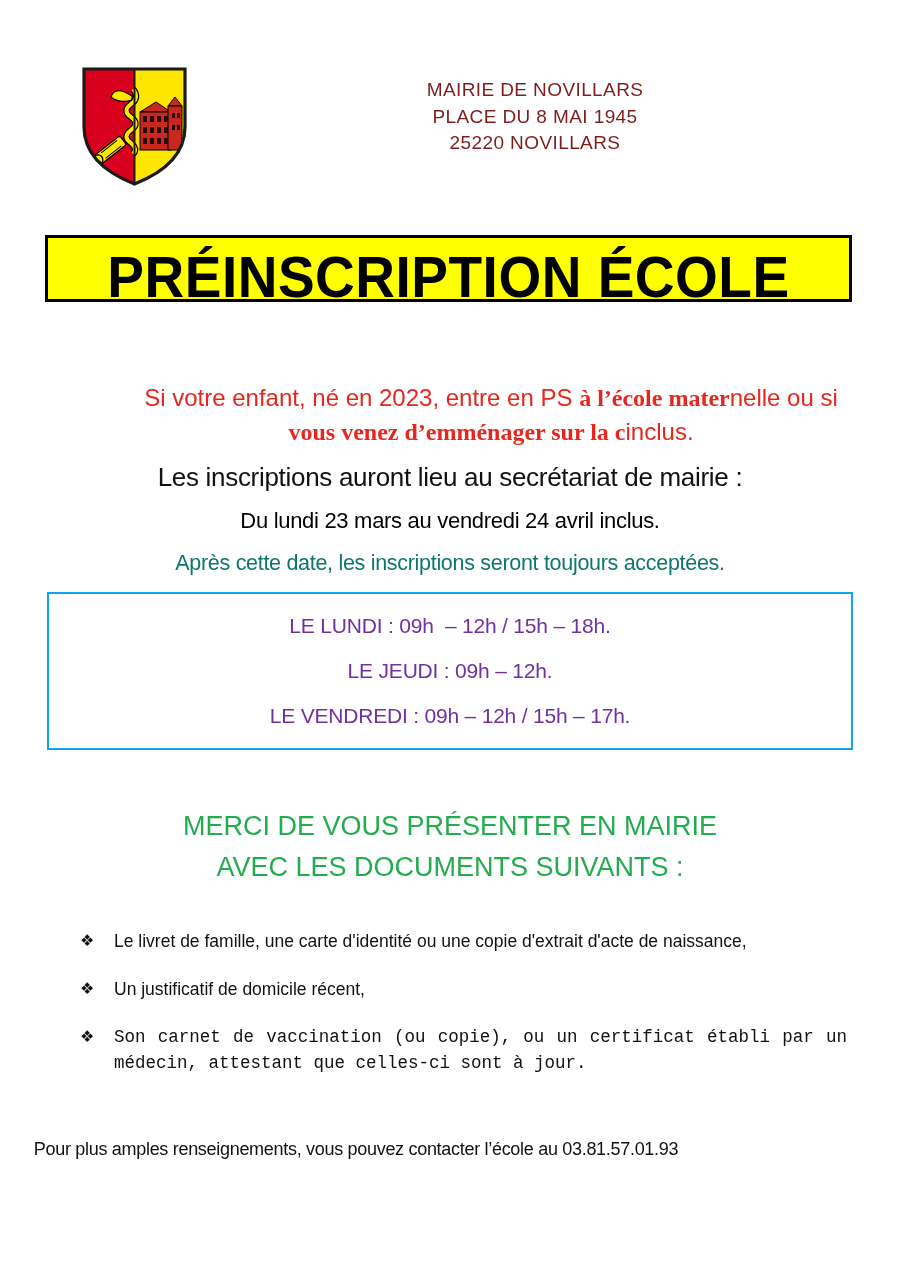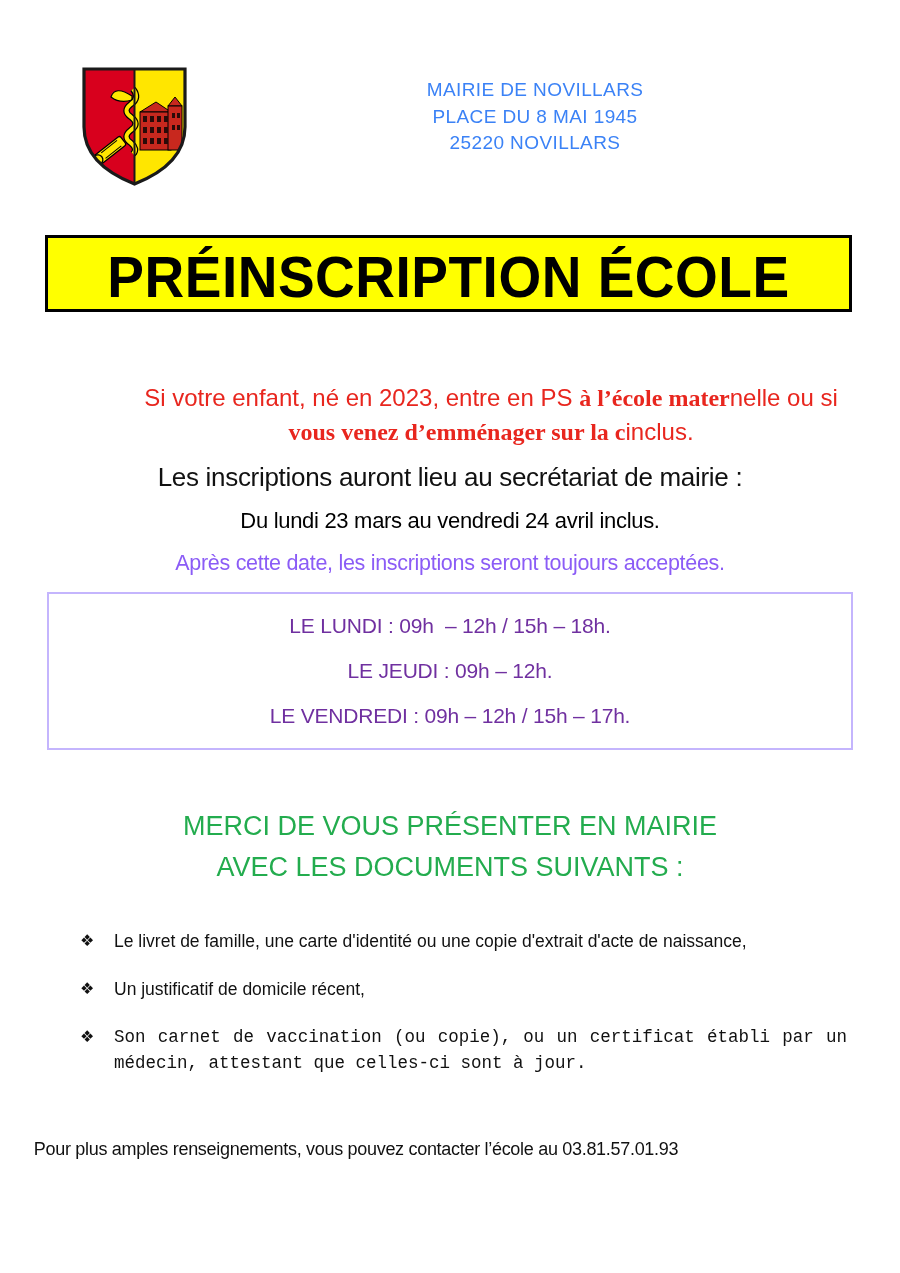--- a/index.html
+++ b/index.html
@@ -2,45 +2,45 @@
 <html><head>
 <meta charset="utf-8">
 <style>
   html,body{margin:0;padding:0;background:#ffffff;}
   body{width:900px;height:1273px;font-family:"Liberation Sans",sans-serif;color:#000;}
   .page{position:relative;width:900px;height:1273px;overflow:hidden;background:#fff;}
 
   
   .crest{position:absolute;left:78px;top:63px;width:113px;height:127px;}
   .address{position:absolute;left:335px;top:77px;width:400px;text-align:center;
-           font-size:19px;line-height:26.5px;letter-spacing:0.4px;color:#3b82f6;}
+           font-size:19px;line-height:26.5px;letter-spacing:0.4px;color:#7f1d1d;}
 
   
-  .banner{position:absolute;left:45px;top:235px;width:807px;height:77px;background:#FFFF00;
+  .banner{position:absolute;left:45px;top:235px;width:807px;height:67px;background:#FFFF00;
           border:3px solid #000;box-sizing:border-box;text-align:center;overflow:hidden;}
   .banner-title{display:inline-block;font-size:55px;font-weight:bold;line-height:79px;
                 letter-spacing:0.5px;color:#000;transform:scaleY(1.06);transform-origin:center;}
 
   
   .intro{position:absolute;left:0;top:381px;width:900px;text-align:center;
          font-size:24px;line-height:33px;color:#E8261E;padding-left:41px;}
   .serif-bold{font-family:"Liberation Serif",serif;font-weight:bold;}
 
   
   .location{position:absolute;left:0;top:462px;width:900px;text-align:center;
             font-size:26px;letter-spacing:-0.3px;color:#111;}
   .u{}
   .period{position:absolute;left:0;top:508px;width:900px;text-align:center;
           font-size:22px;letter-spacing:-0.3px;color:#000000;}
   .note{position:absolute;left:0;top:551px;width:900px;text-align:center;
-        font-size:21.5px;letter-spacing:-0.3px;color:#8b5cf6;}
+        font-size:21.5px;letter-spacing:-0.3px;color:#0f766e;}
 
   
   .schedule{position:absolute;left:47px;top:592px;width:806px;height:158px;
-            border:2px solid #c4b5fd;box-sizing:border-box;display:flex;flex-direction:column;
+            border:2px solid #0ea5e9;box-sizing:border-box;display:flex;flex-direction:column;
             justify-content:space-around;text-align:center;color:#7030A0;font-size:21px;
             letter-spacing:-0.2px;padding:10px 0;}
   .schedule-row{line-height:34px;}
 
   
   .green-heading{position:absolute;left:0;top:806px;width:900px;text-align:center;
                  color:#23AC4E;font-size:27px;line-height:41px;}
 
   
   .doc-list{position:absolute;left:80px;top:928px;width:767px;margin:0;padding:0;list-style:none;}

